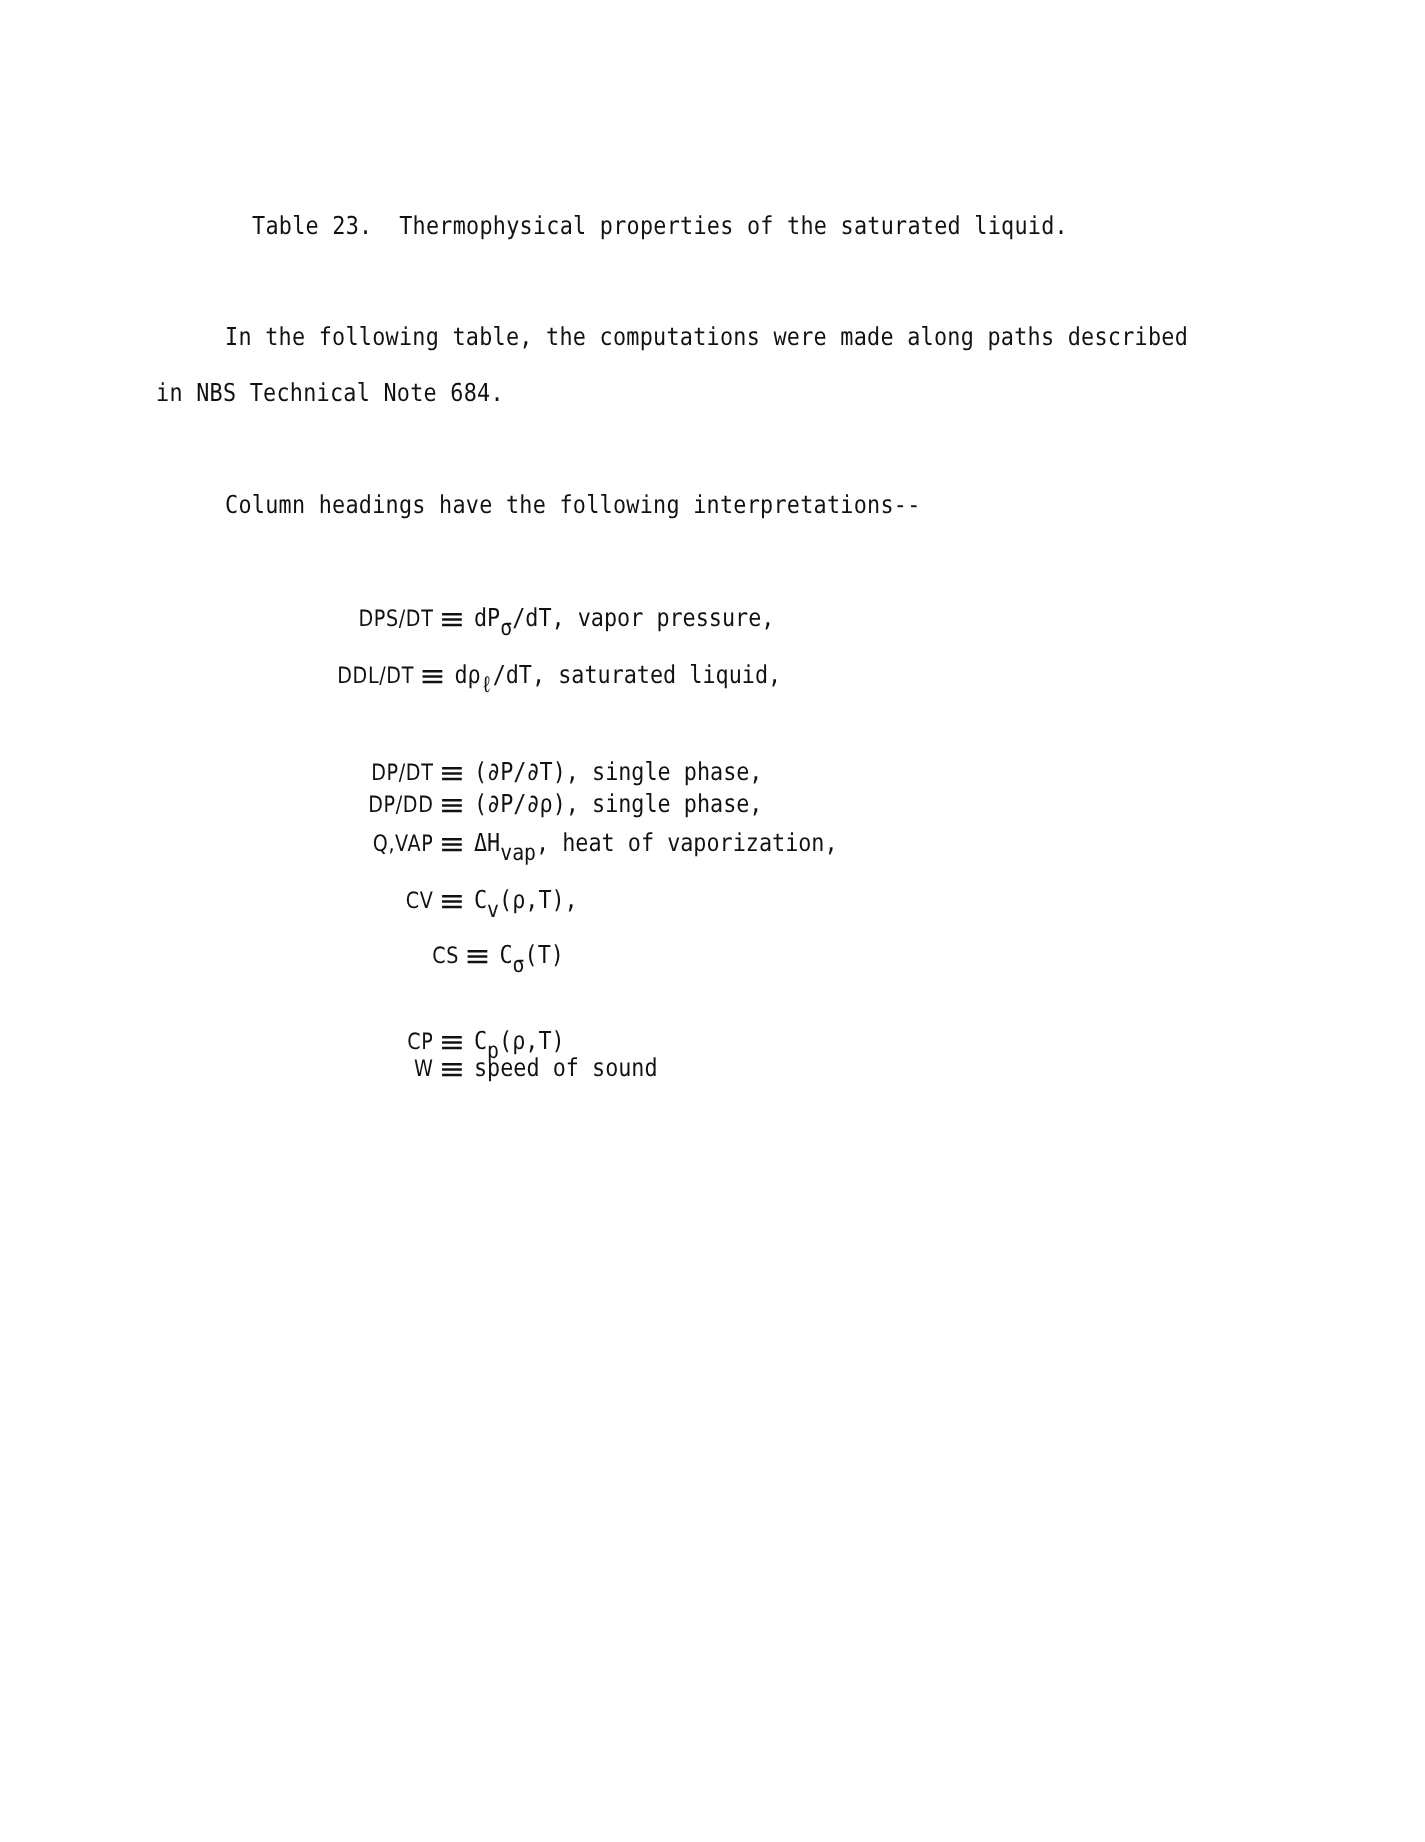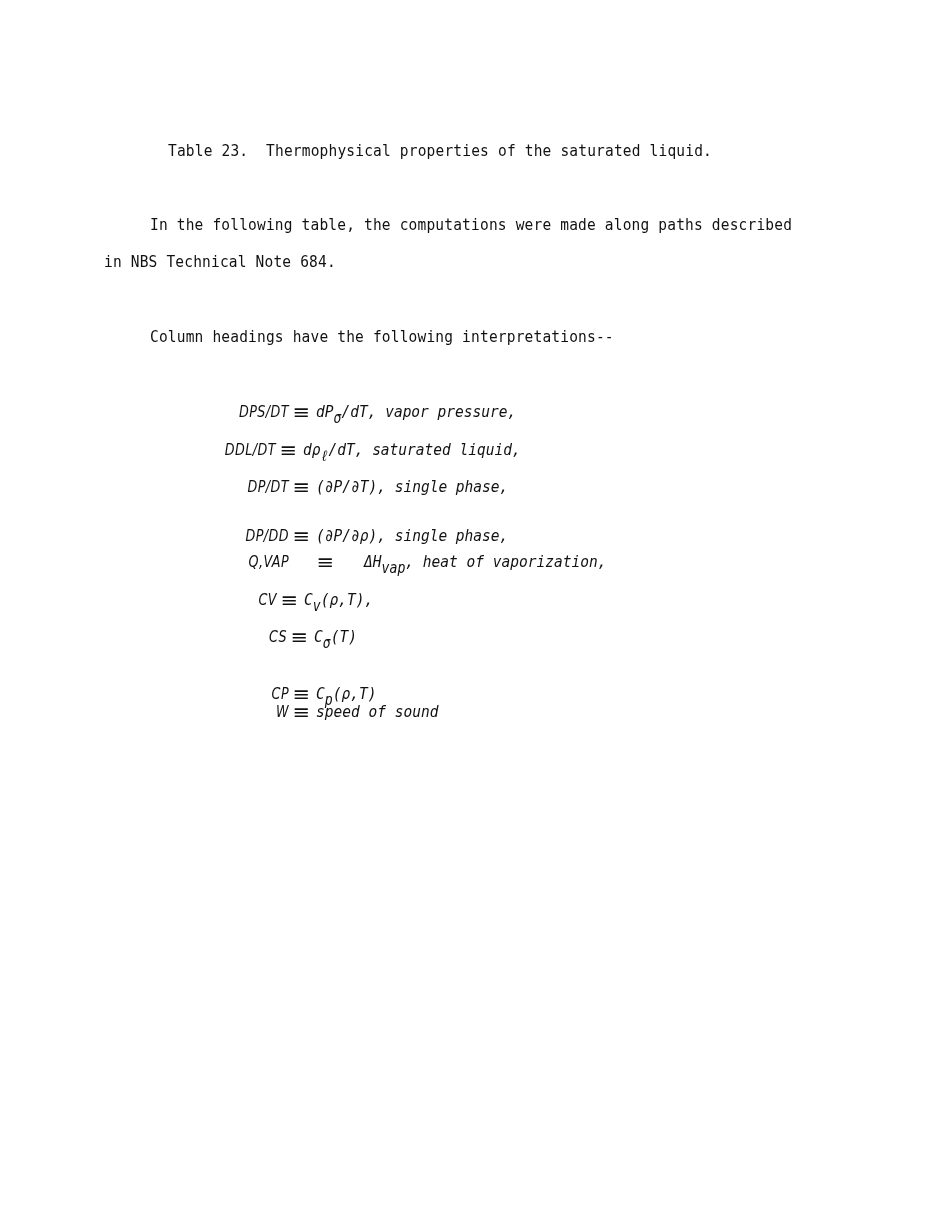--- a/index.html
+++ b/index.html
@@ -24,21 +24,20 @@
       transform: scaleX(0.88);
       transform-origin: left center;
     }
     .def-row {
       position: absolute;
       font-size: 16.5px;
       line-height: 20px;
       white-space: pre;
       display: flex;
       align-items: center;
-      font-style: italic;
     }
     .term {
       display: inline-block;
       text-align: right;
       font-family: "DejaVu Sans", "Liberation Sans", sans-serif;
       font-size: 15px;
       transform: scaleX(0.85);
       transform-origin: right center;
       letter-spacing: 0.5px;
     }
@@ -80,45 +79,45 @@
       <span class="equiv">≡</span>
       <span class="expr"><span>dP</span><span class="sub">σ</span><span>/dT, vapor pressure,</span></span>
     </div>
 
     <div class="def-row" style="left:177px; top:440px;">
       <span class="term" style="width:99px;">DDL/DT</span>
       <span class="equiv">≡</span>
       <span class="expr"><span>dρ</span><span class="sub">ℓ</span><span>/dT, saturated liquid,</span></span>
     </div>
 
-    <div class="def-row" style="left:190px; top:477px;">
+    <div class="def-row" style="left:190px; top:505px;">
       <span class="term" style="width:99px;">DP/DT</span>
       <span class="equiv">≡</span>
       <span class="expr"><span>(∂P/∂T), single phase,</span><span class="sub"></span><span></span></span>
     </div>
 
     <div class="def-row" style="left:190px; top:526px;">
       <span class="term" style="width:99px;">DP/DD</span>
       <span class="equiv">≡</span>
       <span class="expr"><span>(∂P/∂ρ), single phase,</span><span class="sub"></span><span></span></span>
     </div>
 
-    <div class="def-row" style="left:190px; top:552px;gap:24px;">
+    <div class="def-row" style="left:190px; top:552px;">
       <span class="term" style="width:99px;">Q,VAP</span>
       <span class="equiv">≡</span>
       <span class="expr"><span>ΔH</span><span class="sub">vap</span><span>, heat of vaporization,</span></span>
     </div>
 
-    <div class="def-row" style="left:178px; top:590px;">
+    <div class="def-row" style="left:190px; top:590px;">
       <span class="term" style="width:99px;">CV</span>
       <span class="equiv">≡</span>
       <span class="expr"><span>C</span><span class="sub">v</span><span>(ρ,T),</span></span>
     </div>
 
-    <div class="def-row" style="left:188px; top:627px;">
+    <div class="def-row" style="left:207px; top:627px;">
       <span class="term" style="width:99px;">CS</span>
       <span class="equiv">≡</span>
       <span class="expr"><span>C</span><span class="sub">σ</span><span>(T)</span></span>
     </div>
 
     <div class="def-row" style="left:190px; top:684px;">
       <span class="term" style="width:99px;">CP</span>
       <span class="equiv">≡</span>
       <span class="expr"><span>C</span><span class="sub">p</span><span>(ρ,T)</span></span>
     </div>

